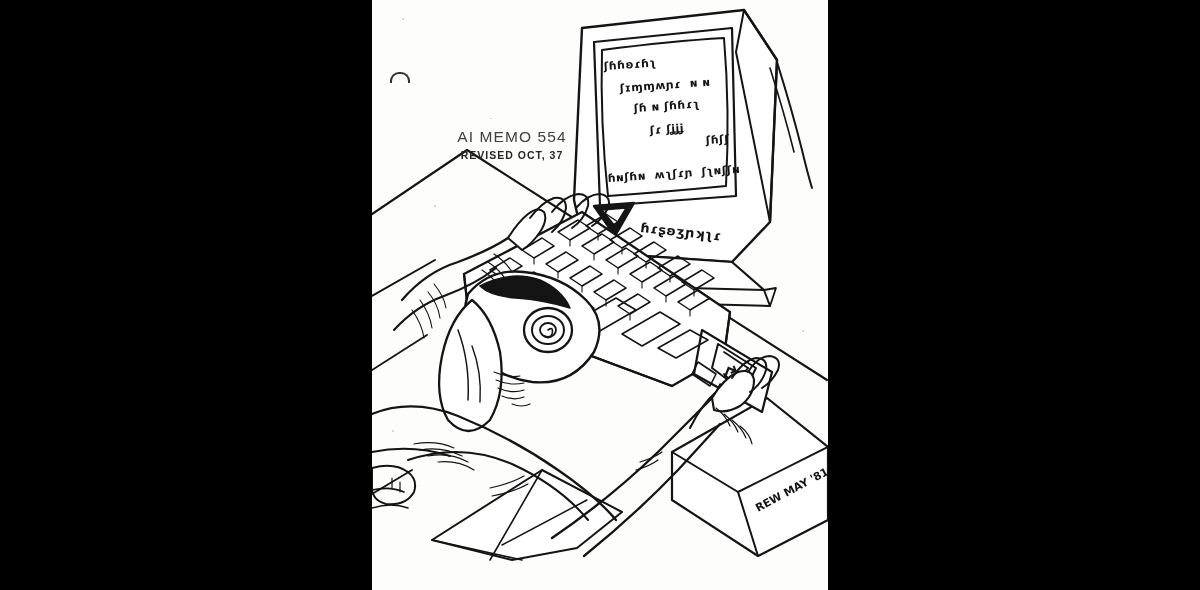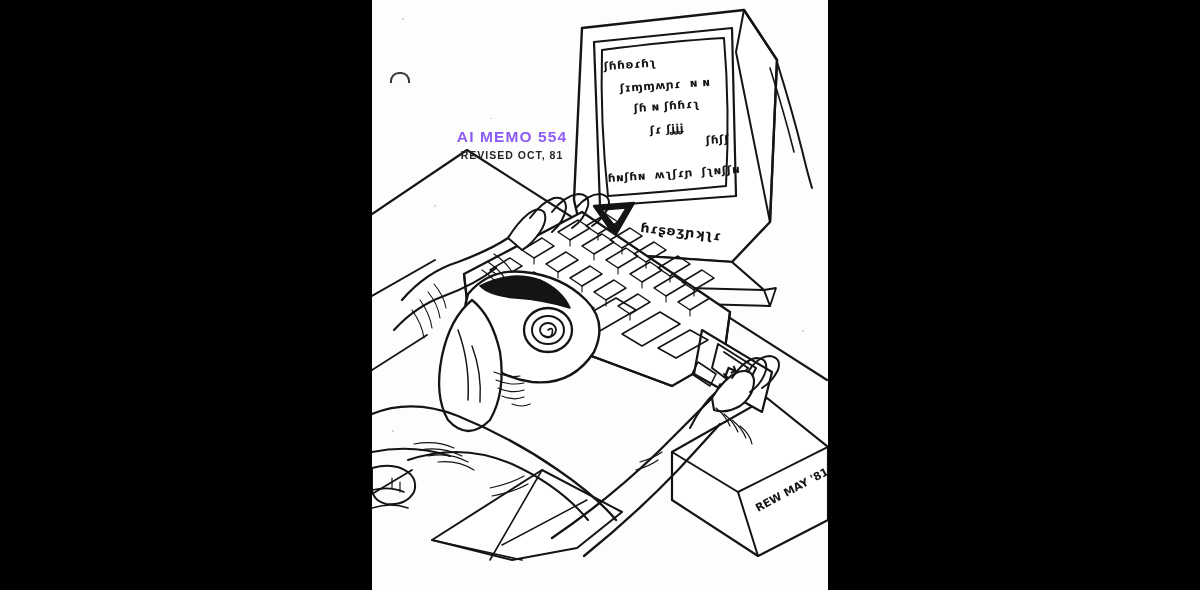--- a/index.html
+++ b/index.html
@@ -11,22 +11,22 @@
   
   .sheet{position:absolute;left:372px;top:0;width:456px;height:590px;
          background:#fdfdfb;overflow:hidden;}
 
   .band{position:absolute;top:0;height:590px;background:#000;}
   .band.left{left:0;width:372px;}
   .band.right{left:828px;width:372px;}
 
   
   .memo-title{position:absolute;left:40px;top:128px;width:200px;
-              text-align:center;font-size:15.5px;font-weight:700;
-              letter-spacing:1.1px;color:#8b5cf6;
+              text-align:center;font-size:15.5px;font-weight:400;
+              letter-spacing:1.1px;color:#404040;
               font-family:"Liberation Sans",sans-serif;}
   .memo-sub{position:absolute;left:40px;top:149px;width:200px;
             text-align:center;font-size:10.5px;font-weight:600;
             letter-spacing:1.0px;color:#262626;
             font-family:"Liberation Sans",sans-serif;}
 
   .punch{position:absolute;left:18px;top:72px;width:16px;height:9px;
          border:2px solid #111;border-bottom:none;
          border-radius:9px 9px 0 0;opacity:.85;}
 
@@ -267,16 +267,16 @@
       </g>
 
       <text class="glyph-line" x="268" y="232" font-size="13" transform="rotate(6 268 232)">ɦɾʂʚʒɲʞʅɾ</text>
 
       <text class="glyph-line" x="348" y="376" font-size="20" transform="rotate(22 348 376)">↱</text>
 
       <text class="sig" x="386" y="512" font-size="11" transform="rotate(-28 386 512)">REW MAY '81</text>
     </svg>
 
     <div class="memo-title">AI  MEMO 554</div>
-    <div class="memo-sub">REVISED  OCT, 81</div>
+    <div class="memo-sub">REVISED  OCT, 37</div>
 
   </div>
 </div>
 
 </body></html>

